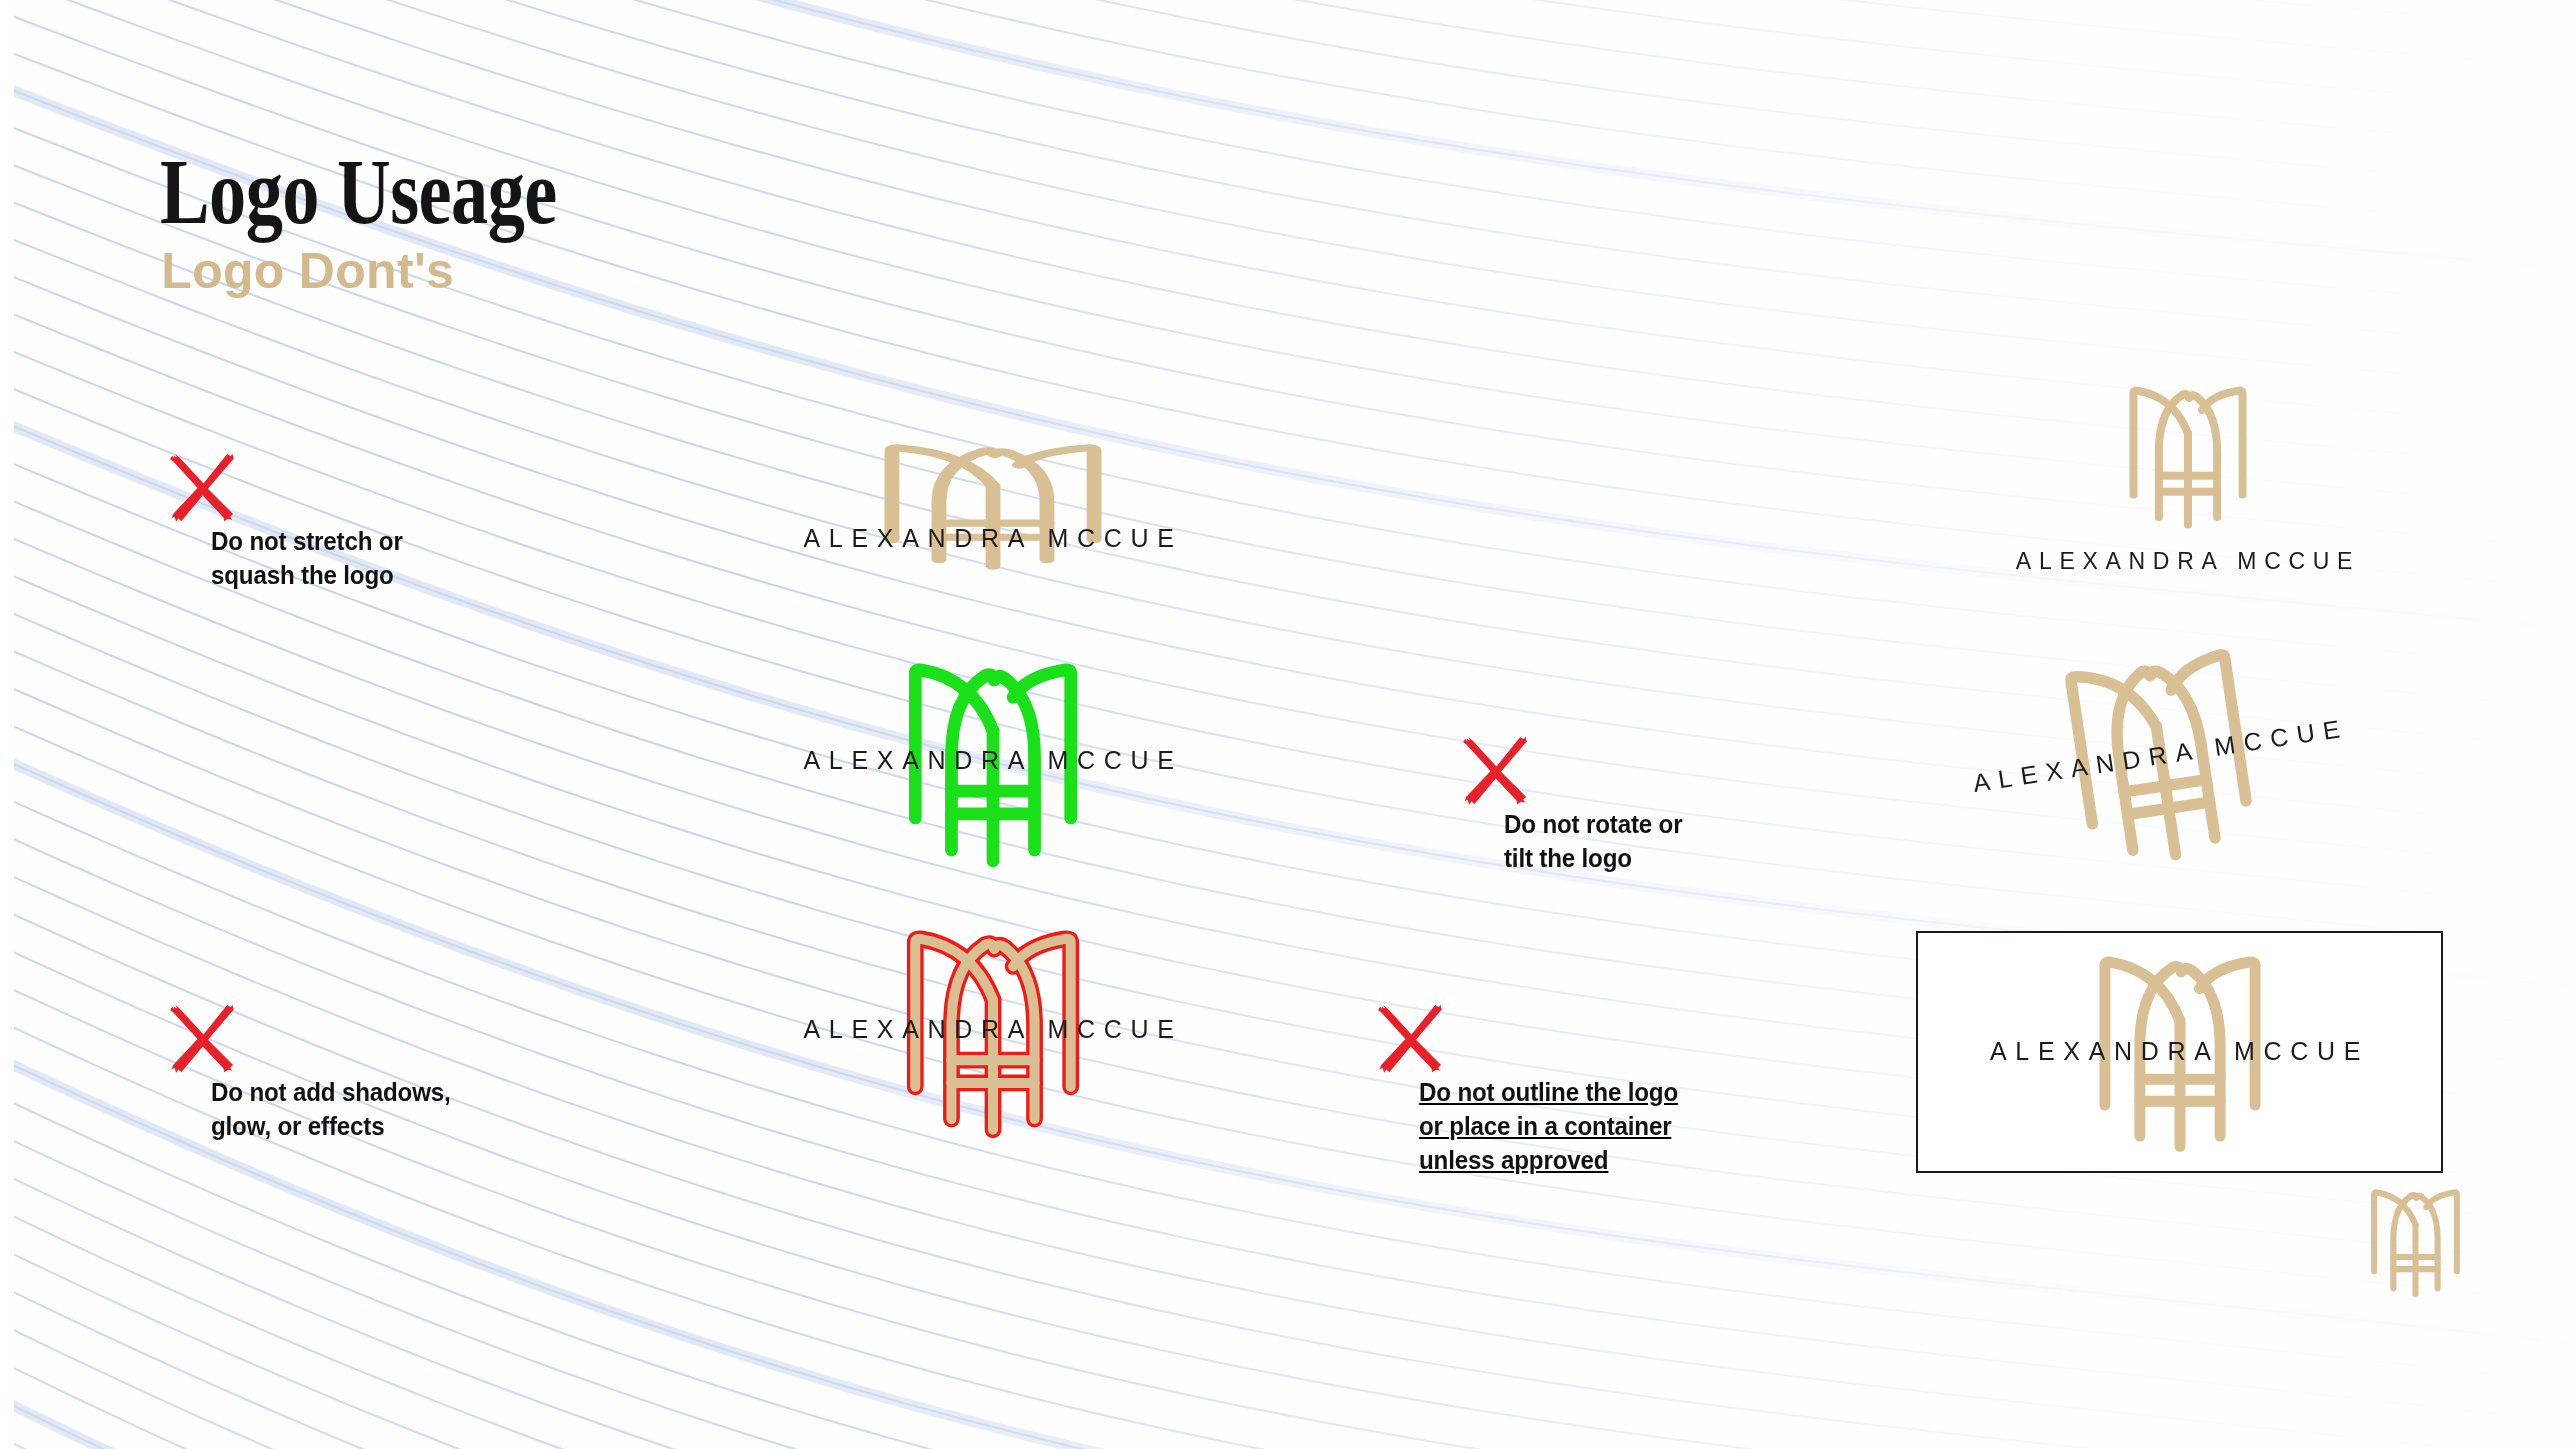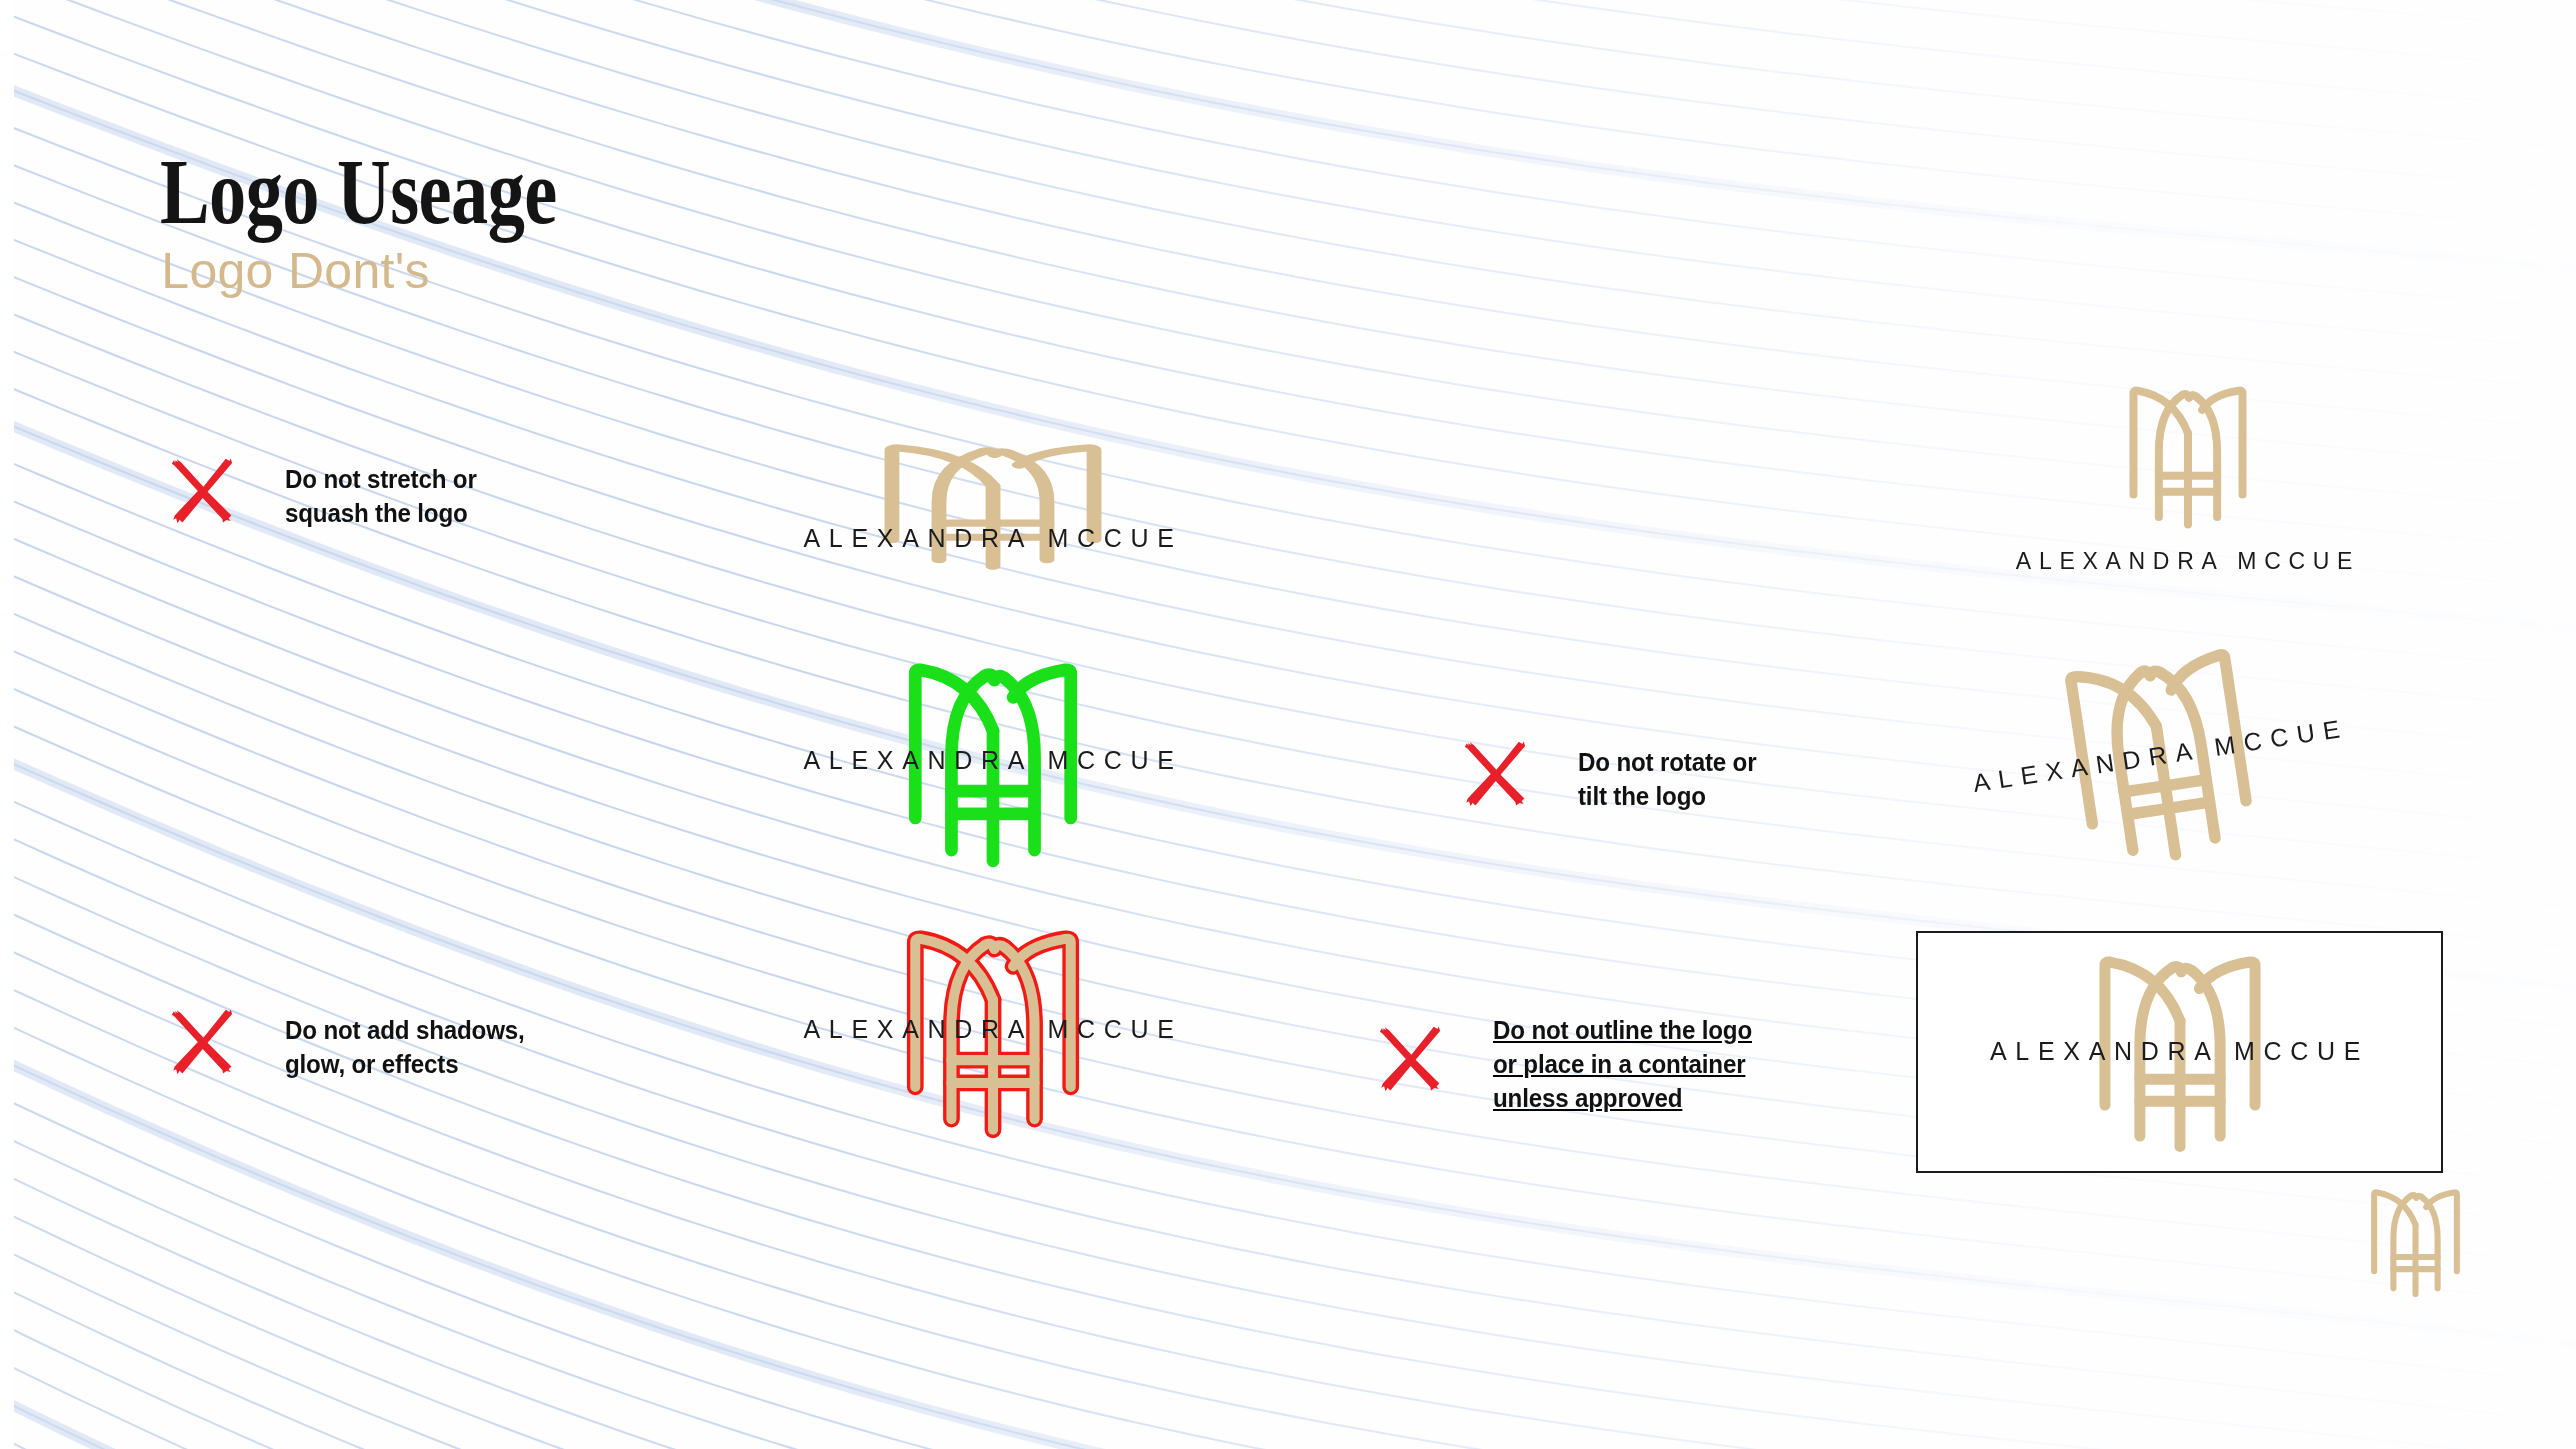--- a/index.html
+++ b/index.html
@@ -26,31 +26,31 @@
     letter-spacing:-0.7px;
     color:#141414;
     transform:scaleX(0.80);
     transform-origin:left top;
     white-space:nowrap;
     margin:0;
   }
   .page-subtitle{
     font-family:"Liberation Sans", sans-serif;
     font-size:50px;
-    font-weight:400;
+    font-weight:700;
     color:#d4b98c;
     letter-spacing:0.3px;
     white-space:nowrap;
     margin:0;
     position:absolute;
     top:97px;left:1.3px;
   }
 
   
-  .rule{position:absolute;display:flex;align-items:center;z-index:5;}
+  .rule{position:absolute;display:flex;align-items:flex-start;z-index:5;flex-direction:column;}
   .x-mark{width:74px;height:70px;flex:0 0 74px;margin-top:-12px;}
   .rule-text{
     margin-left:46px;
     font-family:"Liberation Sans", sans-serif;
     font-size:26px;
     font-weight:bold;
     line-height:1.30;
     color:#111111;
     letter-spacing:-0.2px;
     transform:scaleX(0.93);

